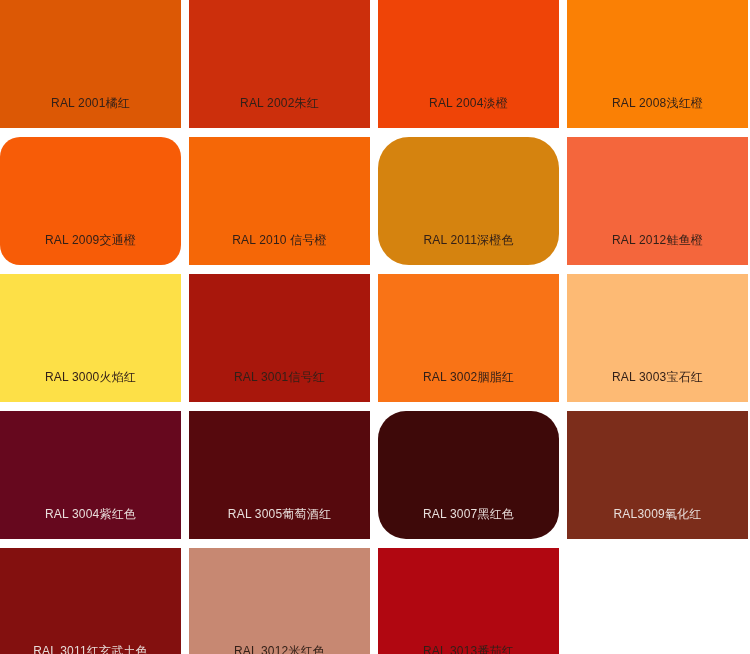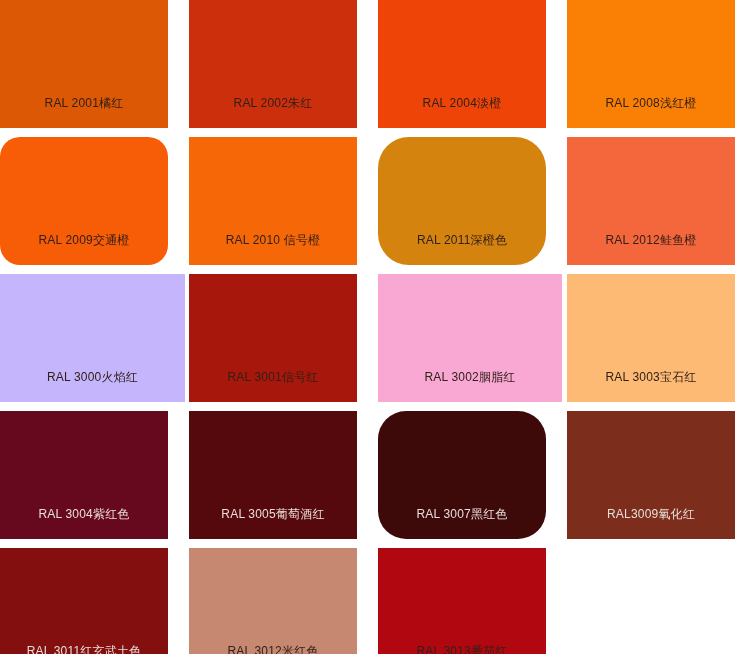--- a/index.html
+++ b/index.html
@@ -21,21 +21,21 @@
     grid-auto-rows: 128px;
     column-gap: 6px;
     row-gap: 9px;
     width: 750px;
     background: #ffffff;
   }
 
   .swatch {
     position: relative;
     display: block;
-    width: 168px;
+    width: 181px;
     height: 128px;
     overflow: hidden;
   }
 
   .swatch-label {
     position: absolute;
     left: 0;
     right: 0;
     bottom: 18px;
     text-align: center;
@@ -71,27 +71,27 @@
     </div>
     <div class="swatch" style="background: rgb(245, 103, 7);">
       <div class="swatch-label">RAL 2010 信号橙</div>
     </div>
     <div class="swatch" style="background: rgb(213, 131, 15); border-radius: 31px;">
       <div class="swatch-label">RAL 2011深橙色</div>
     </div>
     <div class="swatch" style="background: rgb(244, 102, 60);">
       <div class="swatch-label">RAL 2012鲑鱼橙</div>
     </div>
-    <div class="swatch" style="background: #c4b5fd; padding-left: 17px;">
+    <div class="swatch" style="background: #fde047;">
       <div class="swatch-label">RAL 3000火焰红</div>
     </div>
     <div class="swatch" style="background: rgb(168, 23, 12);">
       <div class="swatch-label">RAL 3001信号红</div>
     </div>
-    <div class="swatch" style="background: #f9a8d4; padding-left: 16px;">
+    <div class="swatch" style="background: #f97316;">
       <div class="swatch-label">RAL 3002胭脂红</div>
     </div>
     <div class="swatch" style="background: #fdba74;">
       <div class="swatch-label">RAL 3003宝石红</div>
     </div>
     <div class="swatch light-text" style="background: rgb(102, 8, 30);">
       <div class="swatch-label">RAL 3004紫红色</div>
     </div>
     <div class="swatch light-text" style="background: rgb(86, 9, 13);">
       <div class="swatch-label">RAL 3005葡萄酒红</div>

